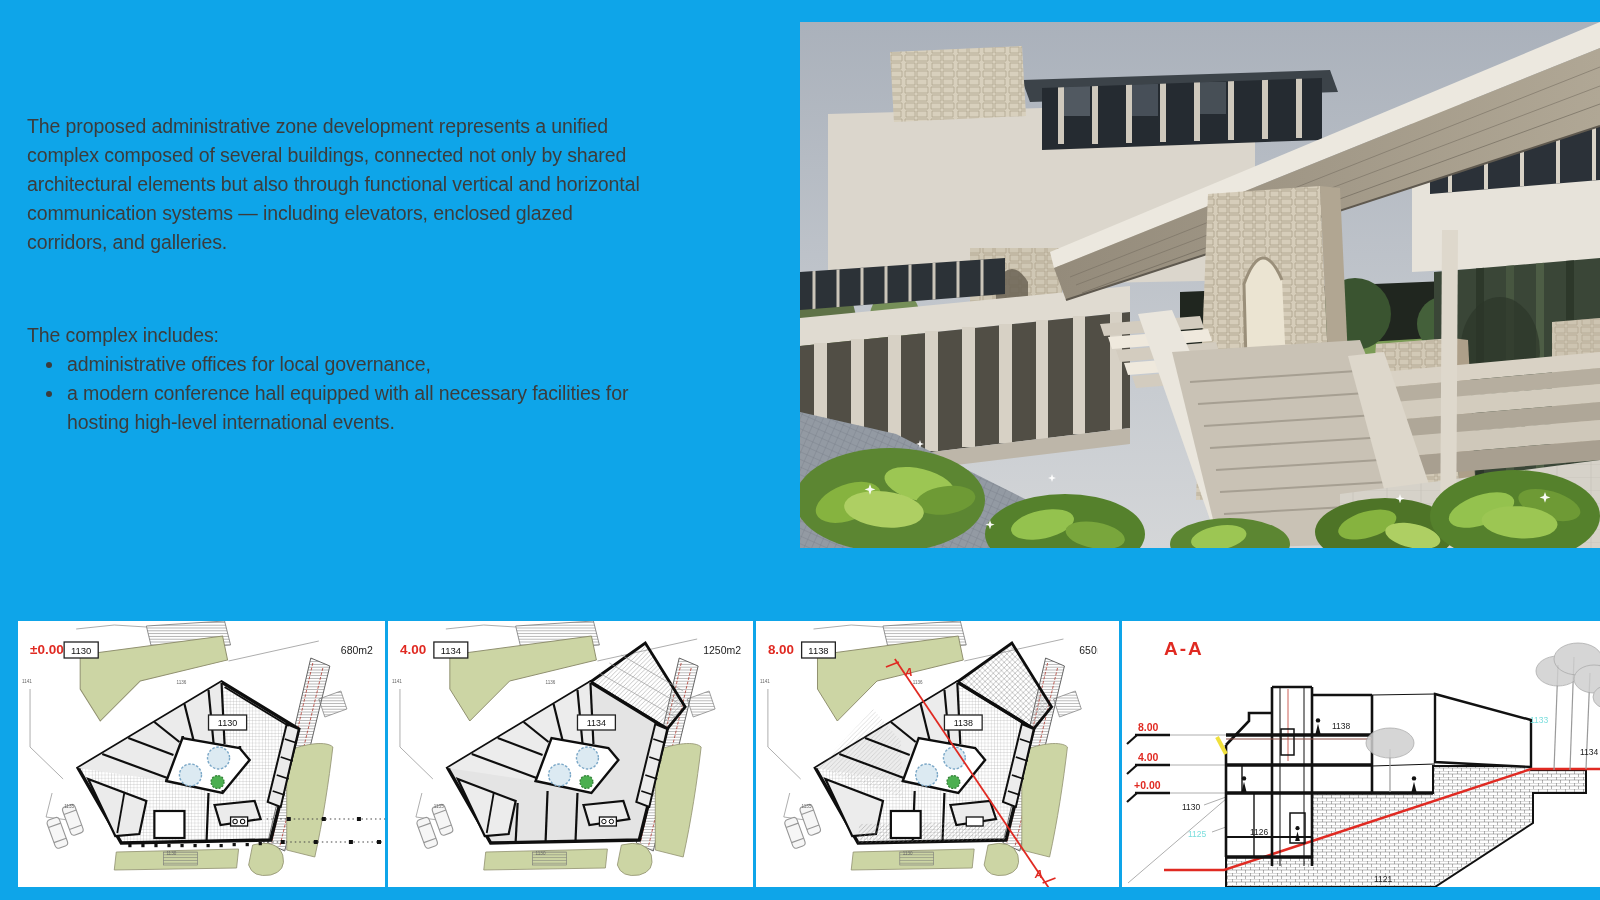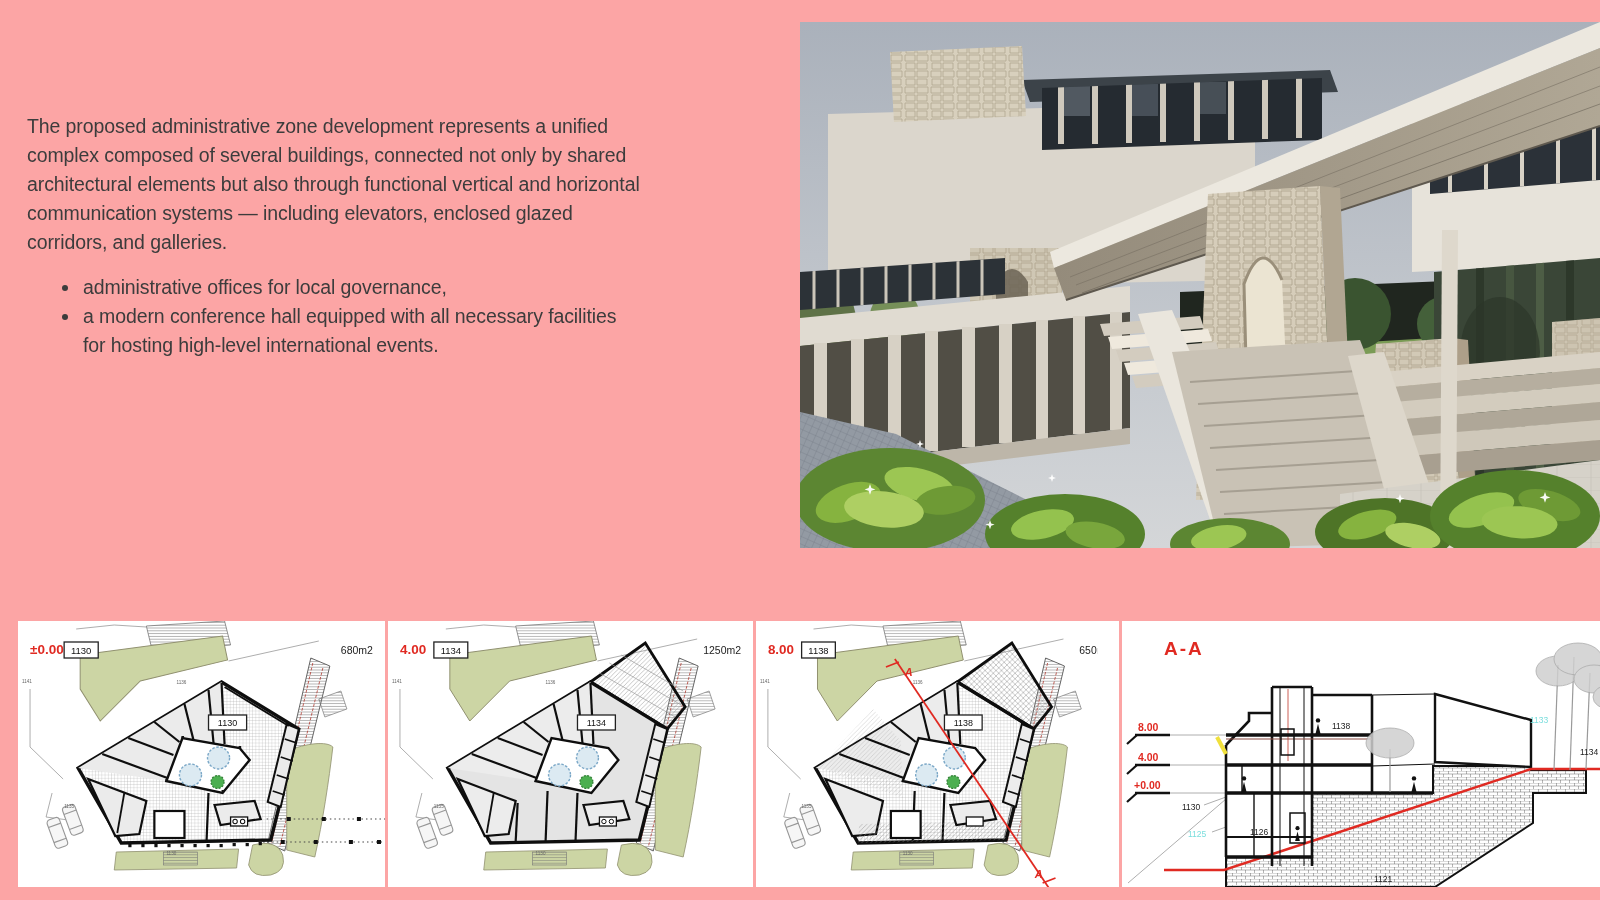--- a/index.html
+++ b/index.html
@@ -1,22 +1,22 @@
 <!DOCTYPE html>
 <html><head>
 <meta charset="utf-8">
 <style>
   html,body{margin:0;padding:0;background:#efefef;}
-  .page{position:relative;width:1600px;height:900px;background:#fca5a5;overflow:hidden;
+  .page{position:relative;width:1600px;height:900px;background:#0ea5e9;overflow:hidden;
         font-family:"Liberation Sans", sans-serif;}
   .intro{position:absolute;left:27px;top:112px;width:618px;color:#3c3c3c;
          font-size:19.5px;line-height:29px;letter-spacing:-0.1px;}
   .intro p{margin:0;}
   .intro .includes{margin-top:64px;}
-  .intro ul{margin:16px;padding-left:38px;}
+  .intro ul{margin:0;padding-left:38px;}
   .intro li{margin:0;padding-left:2px;}
   .photo{position:absolute;left:800px;top:22px;width:800px;height:526px;background:#b9bfc6;}
   .strip{position:absolute;left:16px;top:621px;width:1600px;height:266px;}
   .panel{position:absolute;top:0;height:266px;background:#ffffff;}
   .panel svg{display:block;}
   #panel-plan-0{left:2px;width:367px;}
   #panel-plan-1{left:372px;width:365px;}
   #panel-plan-2{left:740px;width:363px;}
   #panel-section{left:1106px;width:530px;}
 </style>
@@ -62,20 +62,21 @@
       <circle cx="0" cy="-16" r="2.6" fill="#111"></circle>
       <path d="M-3,0 L0,-12 L3,0 Z" fill="#111"></path>
     </g>
   </defs>
 </svg>
 
 <div class="page">
 
   <div class="intro">
     <p>The proposed administrative zone development represents a unified complex composed of several buildings, connected not only by shared architectural elements but also through functional vertical and horizontal communication systems — including elevators, enclosed glazed corridors, and galleries.</p>
+    <p class="includes">The complex includes:</p>
     <ul>
       <li>administrative offices for local governance,</li>
       <li>a modern conference hall equipped with all necessary facilities for hosting high-level international events.</li>
     </ul>
   </div>
 
   <div class="photo">
   <svg viewBox="0 0 800 526" width="800" height="526">
     <defs>
       <clipPath id="clipWin">

